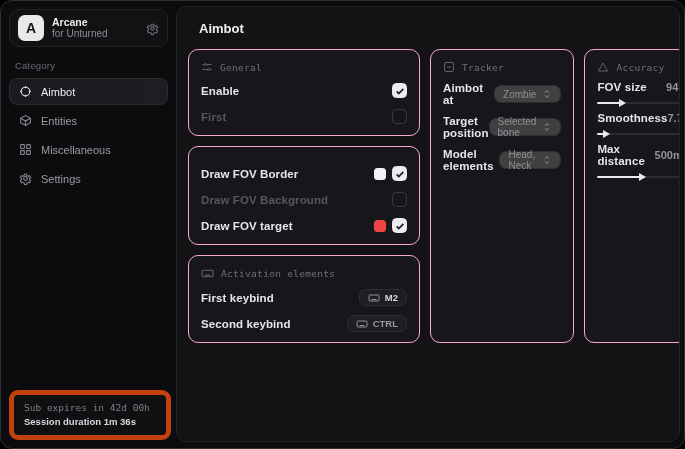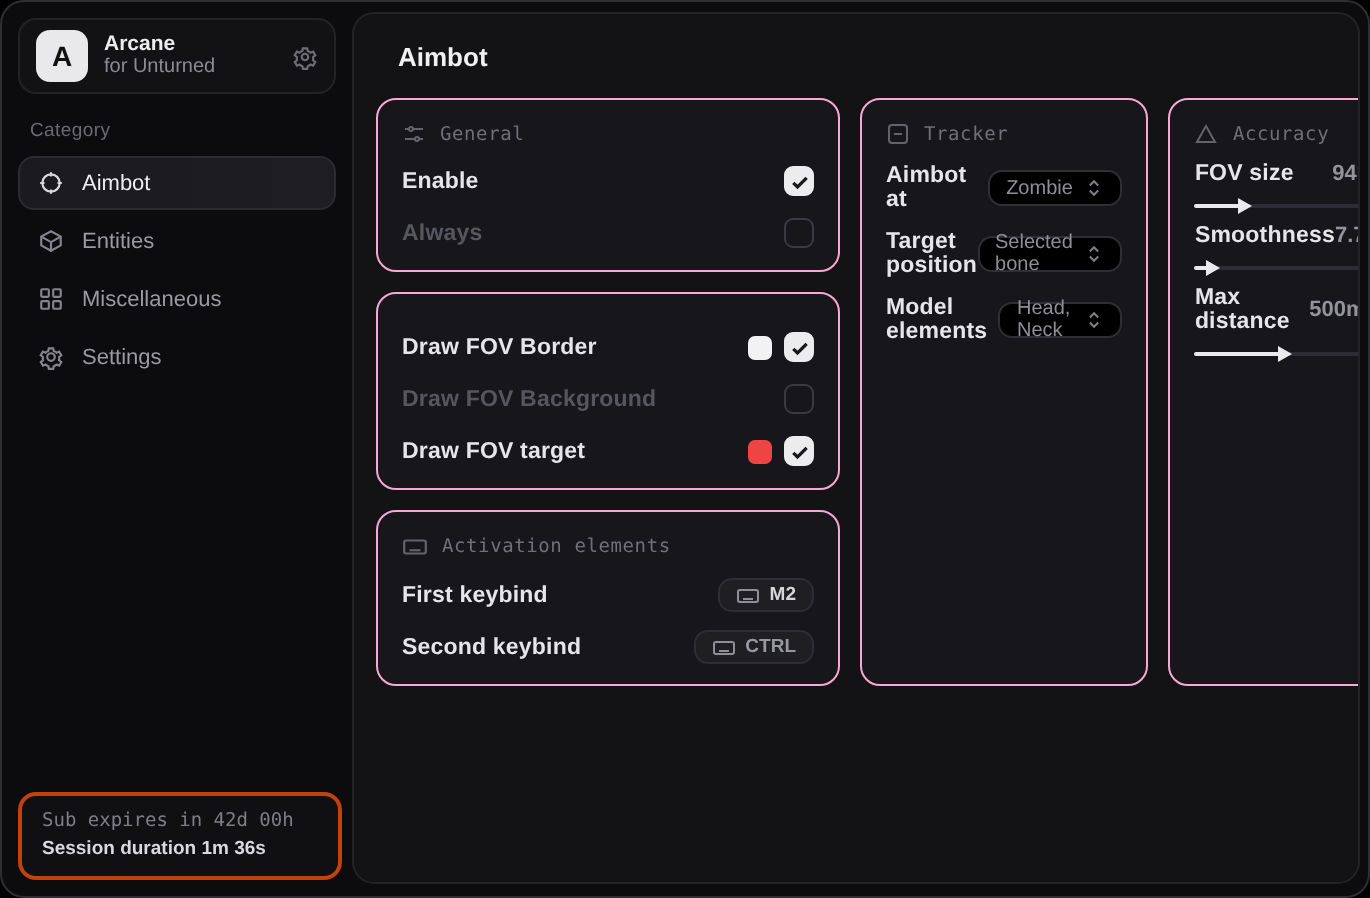--- a/index.html
+++ b/index.html
@@ -57,21 +57,21 @@
   .nav-item .nv-icon { display:flex; color:#84848c; }
   .nav-item.active {
     background:linear-gradient(90deg,#1b1b1f, #1e1e22);
     border-color:#2b2b30;
     color:#ededf0;
   }
   .nav-item.active .nv-icon { color:#d8d8dd; }
 
   .sub-box {
     position:absolute; left:8px; right:5px; bottom:8px;
-    border:2px solid #c2410c; border-radius:9px;
+    border:5px solid #c2410c; border-radius:9px;
     background:#101013;
     padding:7px 10px 8px;
   }
   .sub-line1 {
     font-family:"DejaVu Sans Mono", monospace;
     color:#7e7e86; font-size:9.5px; margin-bottom:3px;
     white-space:nowrap;
   }
   .sub-line2 { color:#d9d9de; font-size:9.5px; font-weight:bold; }
 
@@ -129,21 +129,21 @@
     background:#1e1e23; border:1px solid #2d2d33;
     border-radius:7px; padding:2px 8px; height:17px;
     font-size:9.5px; font-weight:bold;
   }
   .keybtn .kb-icon { display:flex; color:#8f8f98; }
   .keybtn.lit  { color:#d6d6db; }
   .keybtn.dim2 { color:#97979f; }
 
   .selectbtn {
     display:flex; align-items:center; gap:6px;
-    background:#000000; border:1px solid #2e2e34;
+    background:#404040; border:1px solid #2e2e34;
     border-radius:7px; padding:2px 8px; height:18px;
     color:#8f8f98; font-size:10px;
   }
   .selectbtn .sel-icon { display:flex; color:#7e7e87; }
 
   .slider-group { margin-top:8px; }
   .slider-head { display:flex; justify-content:space-between; align-items:center; }
   .slider-value { color:#93939b; font-size:11px; font-weight:bold; }
   .slider-track {
     position:relative; height:2px; background:#2c2c32;
@@ -255,21 +255,21 @@
             <span class="row-label">Enable</span>
             <span class="row-right">
               <span class="checkbox checked">
                 <svg width="10" height="10" viewBox="0 0 24 24" fill="none" stroke="currentColor" stroke-width="4">
                     <path d="M4 13l5 5L20 7"></path>
                   </svg>
               </span>
             </span>
           </div>
           <div class="row">
-            <span class="row-label dim">Always</span>
+            <span class="row-label dim">First</span>
             <span class="row-right">
               <span class="checkbox">
                 <svg width="10" height="10" viewBox="0 0 24 24" fill="none" stroke="currentColor" stroke-width="4">
                     <path d="M4 13l5 5L20 7"></path>
                   </svg>
               </span>
             </span>
           </div>
         </div>
 

